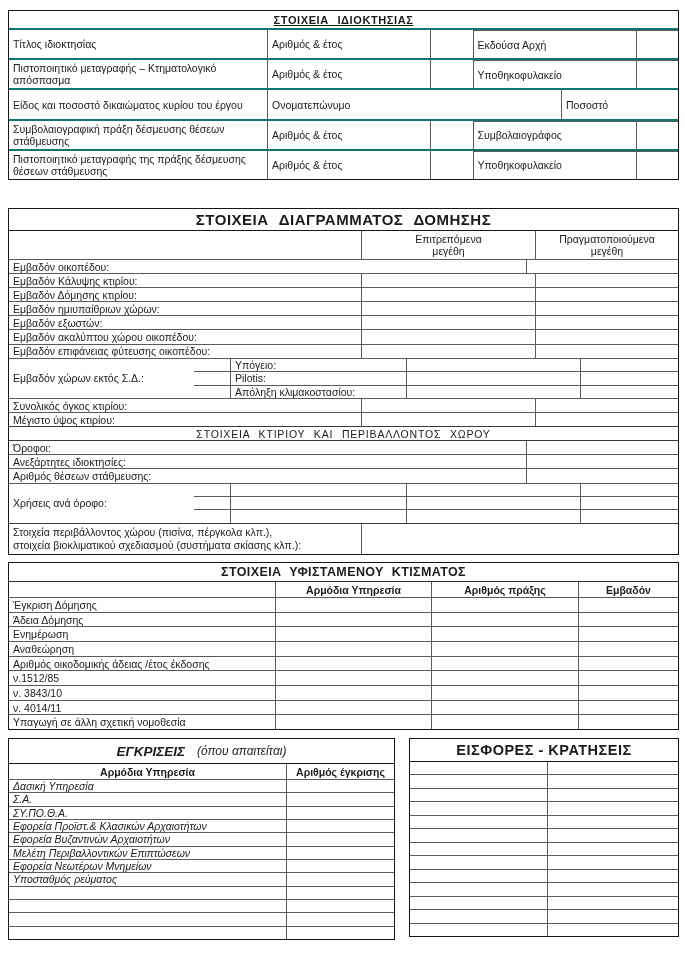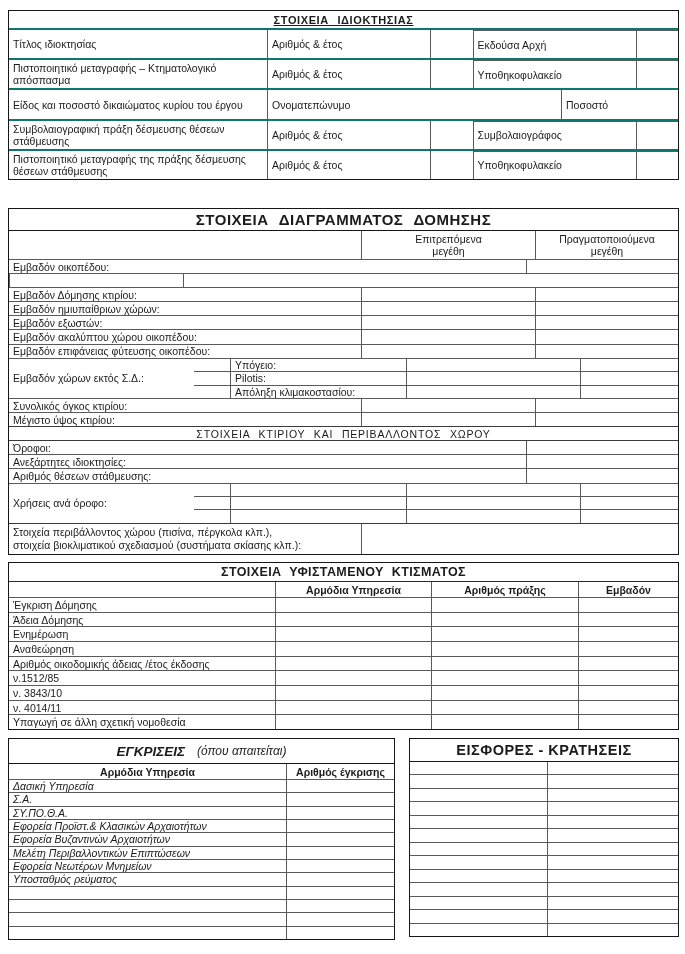--- a/index.html
+++ b/index.html
@@ -158,20 +158,21 @@
         <span>Πραγματοποιούμενα</span>
         <span>μεγέθη</span>
       </div>
     </div>
 
     <div class="t2row bt">
       <div class="c w509">Εμβαδόν οικοπέδου:</div>
       <div class="c bl f160"></div>
     </div>
     <div class="t2row bt">
+      <div class="c w344">Εμβαδόν Κάλυψης κτιρίου:</div>
       <div class="c bl w165"></div>
         <div class="c bl f160"></div>
     </div>
     <div class="t2row bt">
       <div class="c w344">Εμβαδόν Δόμησης κτιρίου:</div>
       <div class="c bl w165"></div>
         <div class="c bl f160"></div>
     </div>
     <div class="t2row bt">
       <div class="c w344">Εμβαδόν ημιυπαίθριων χώρων:</div>

